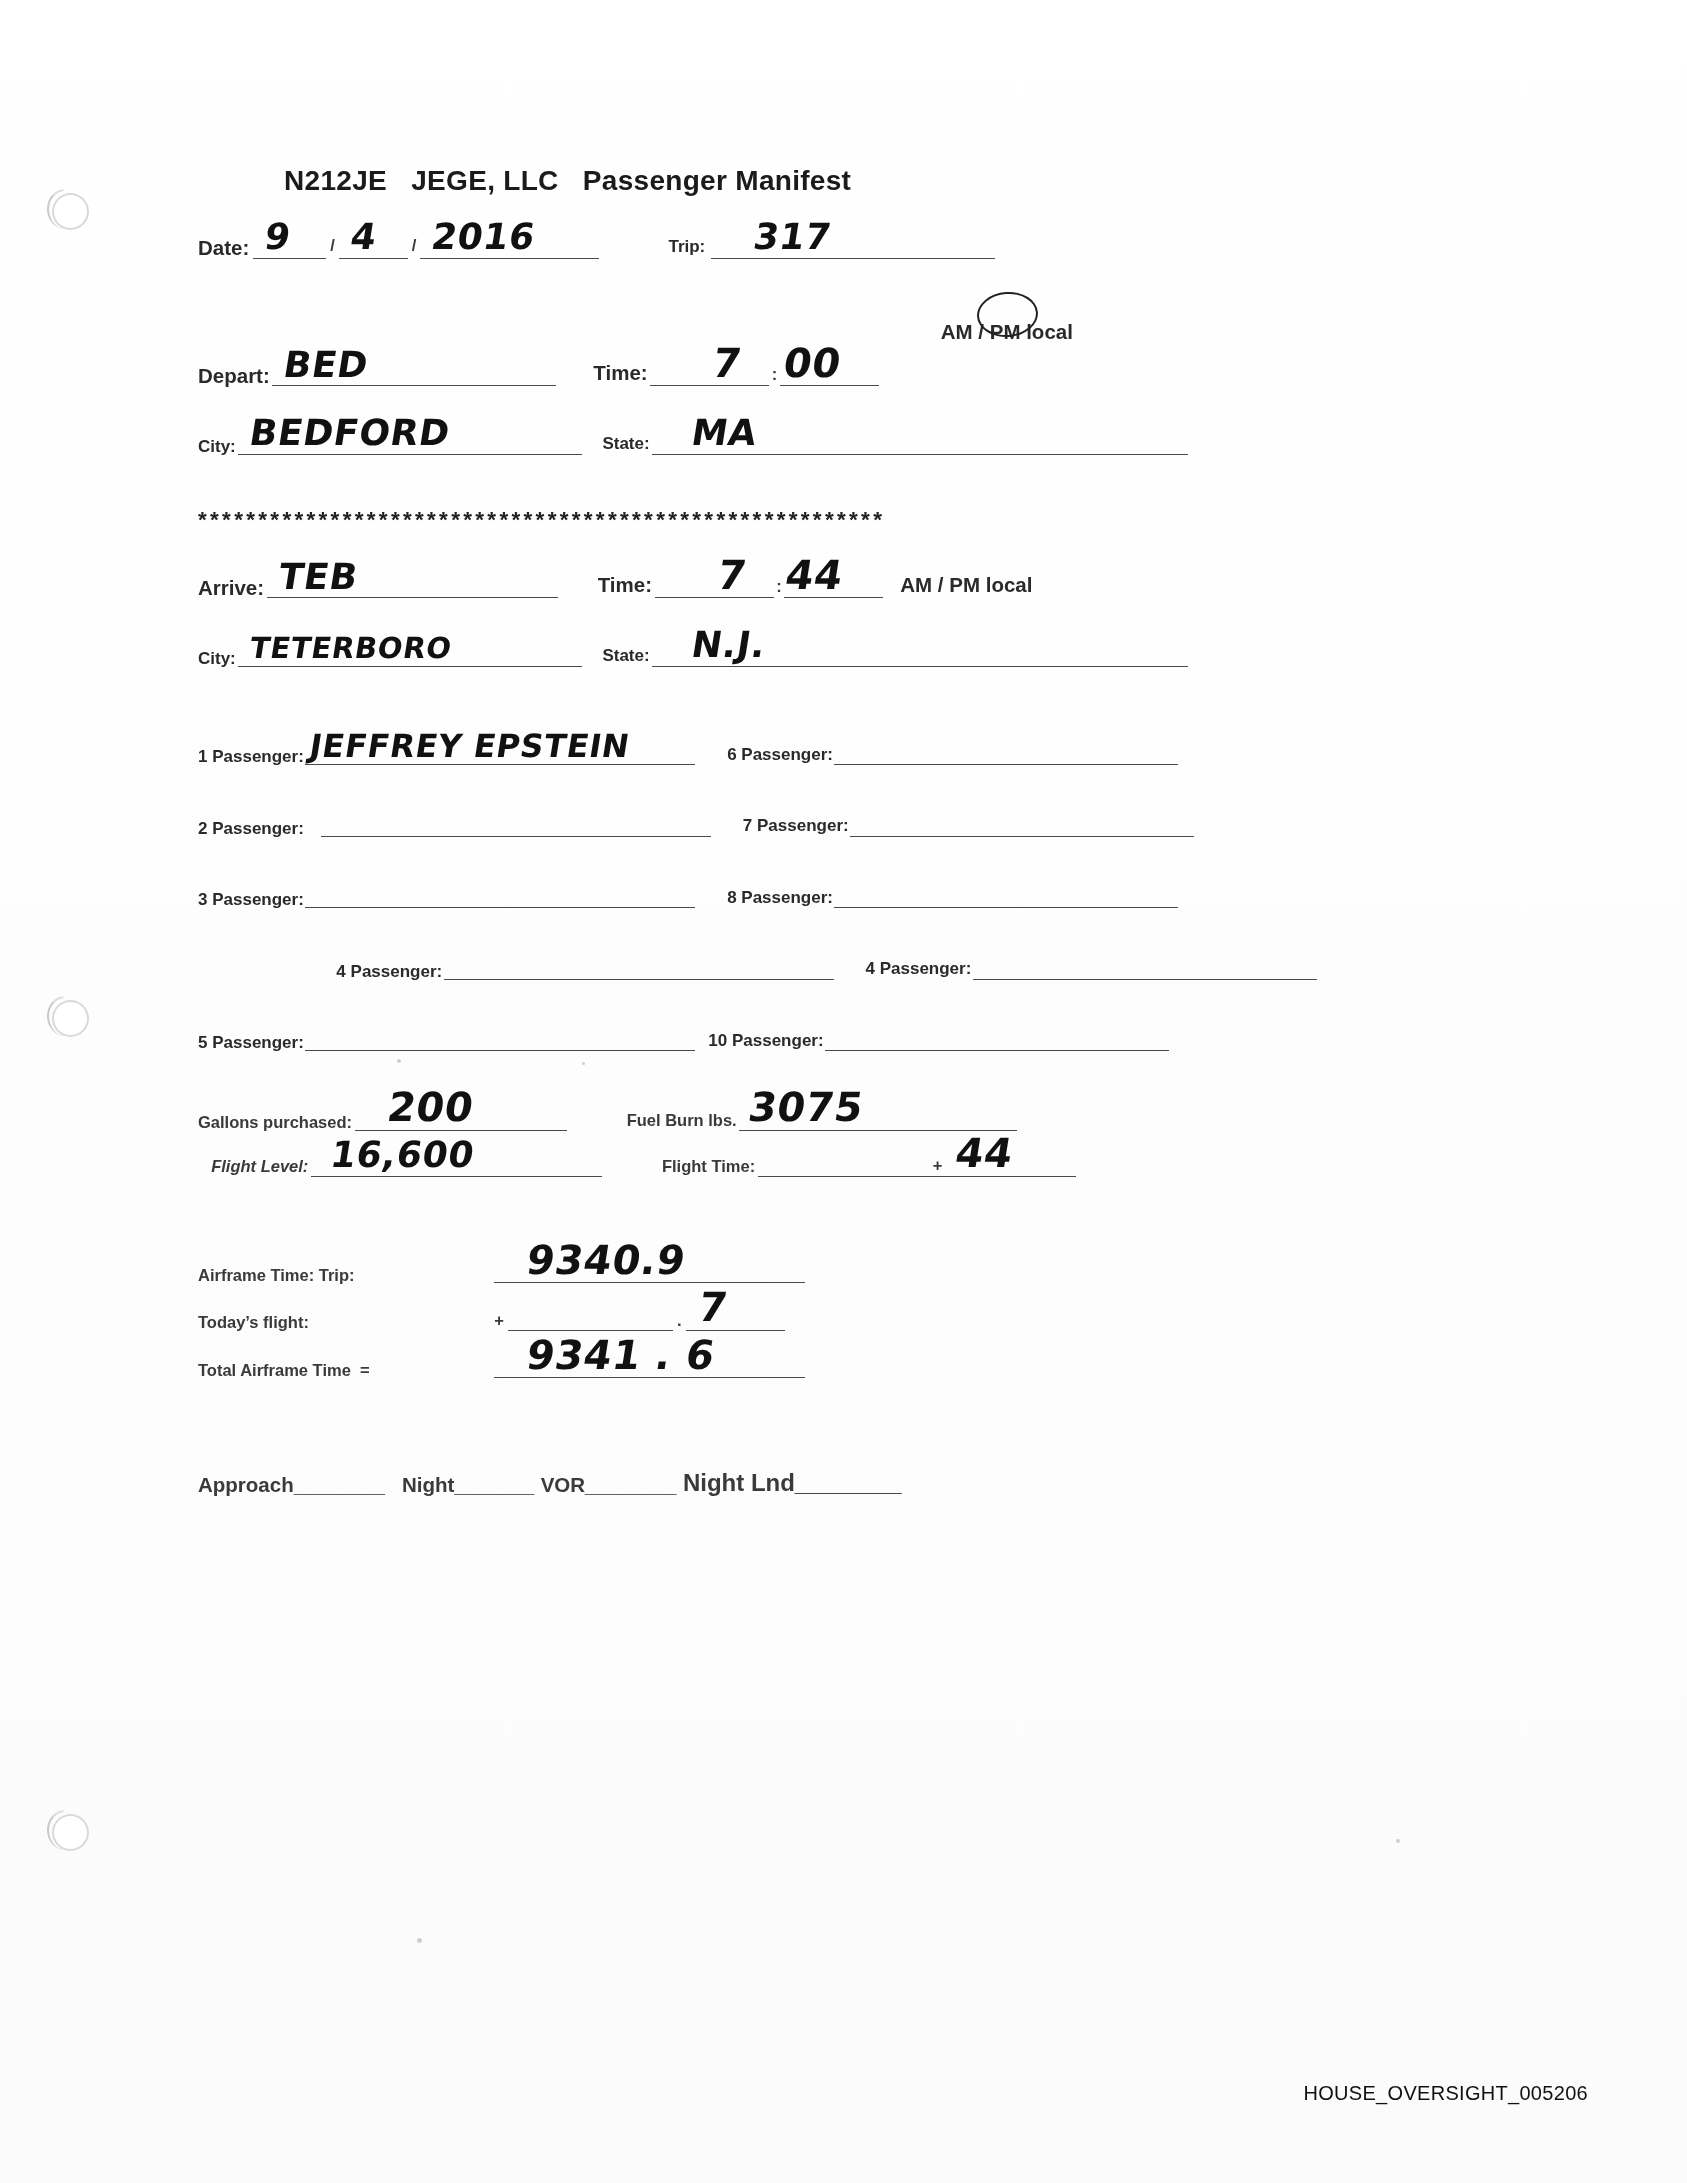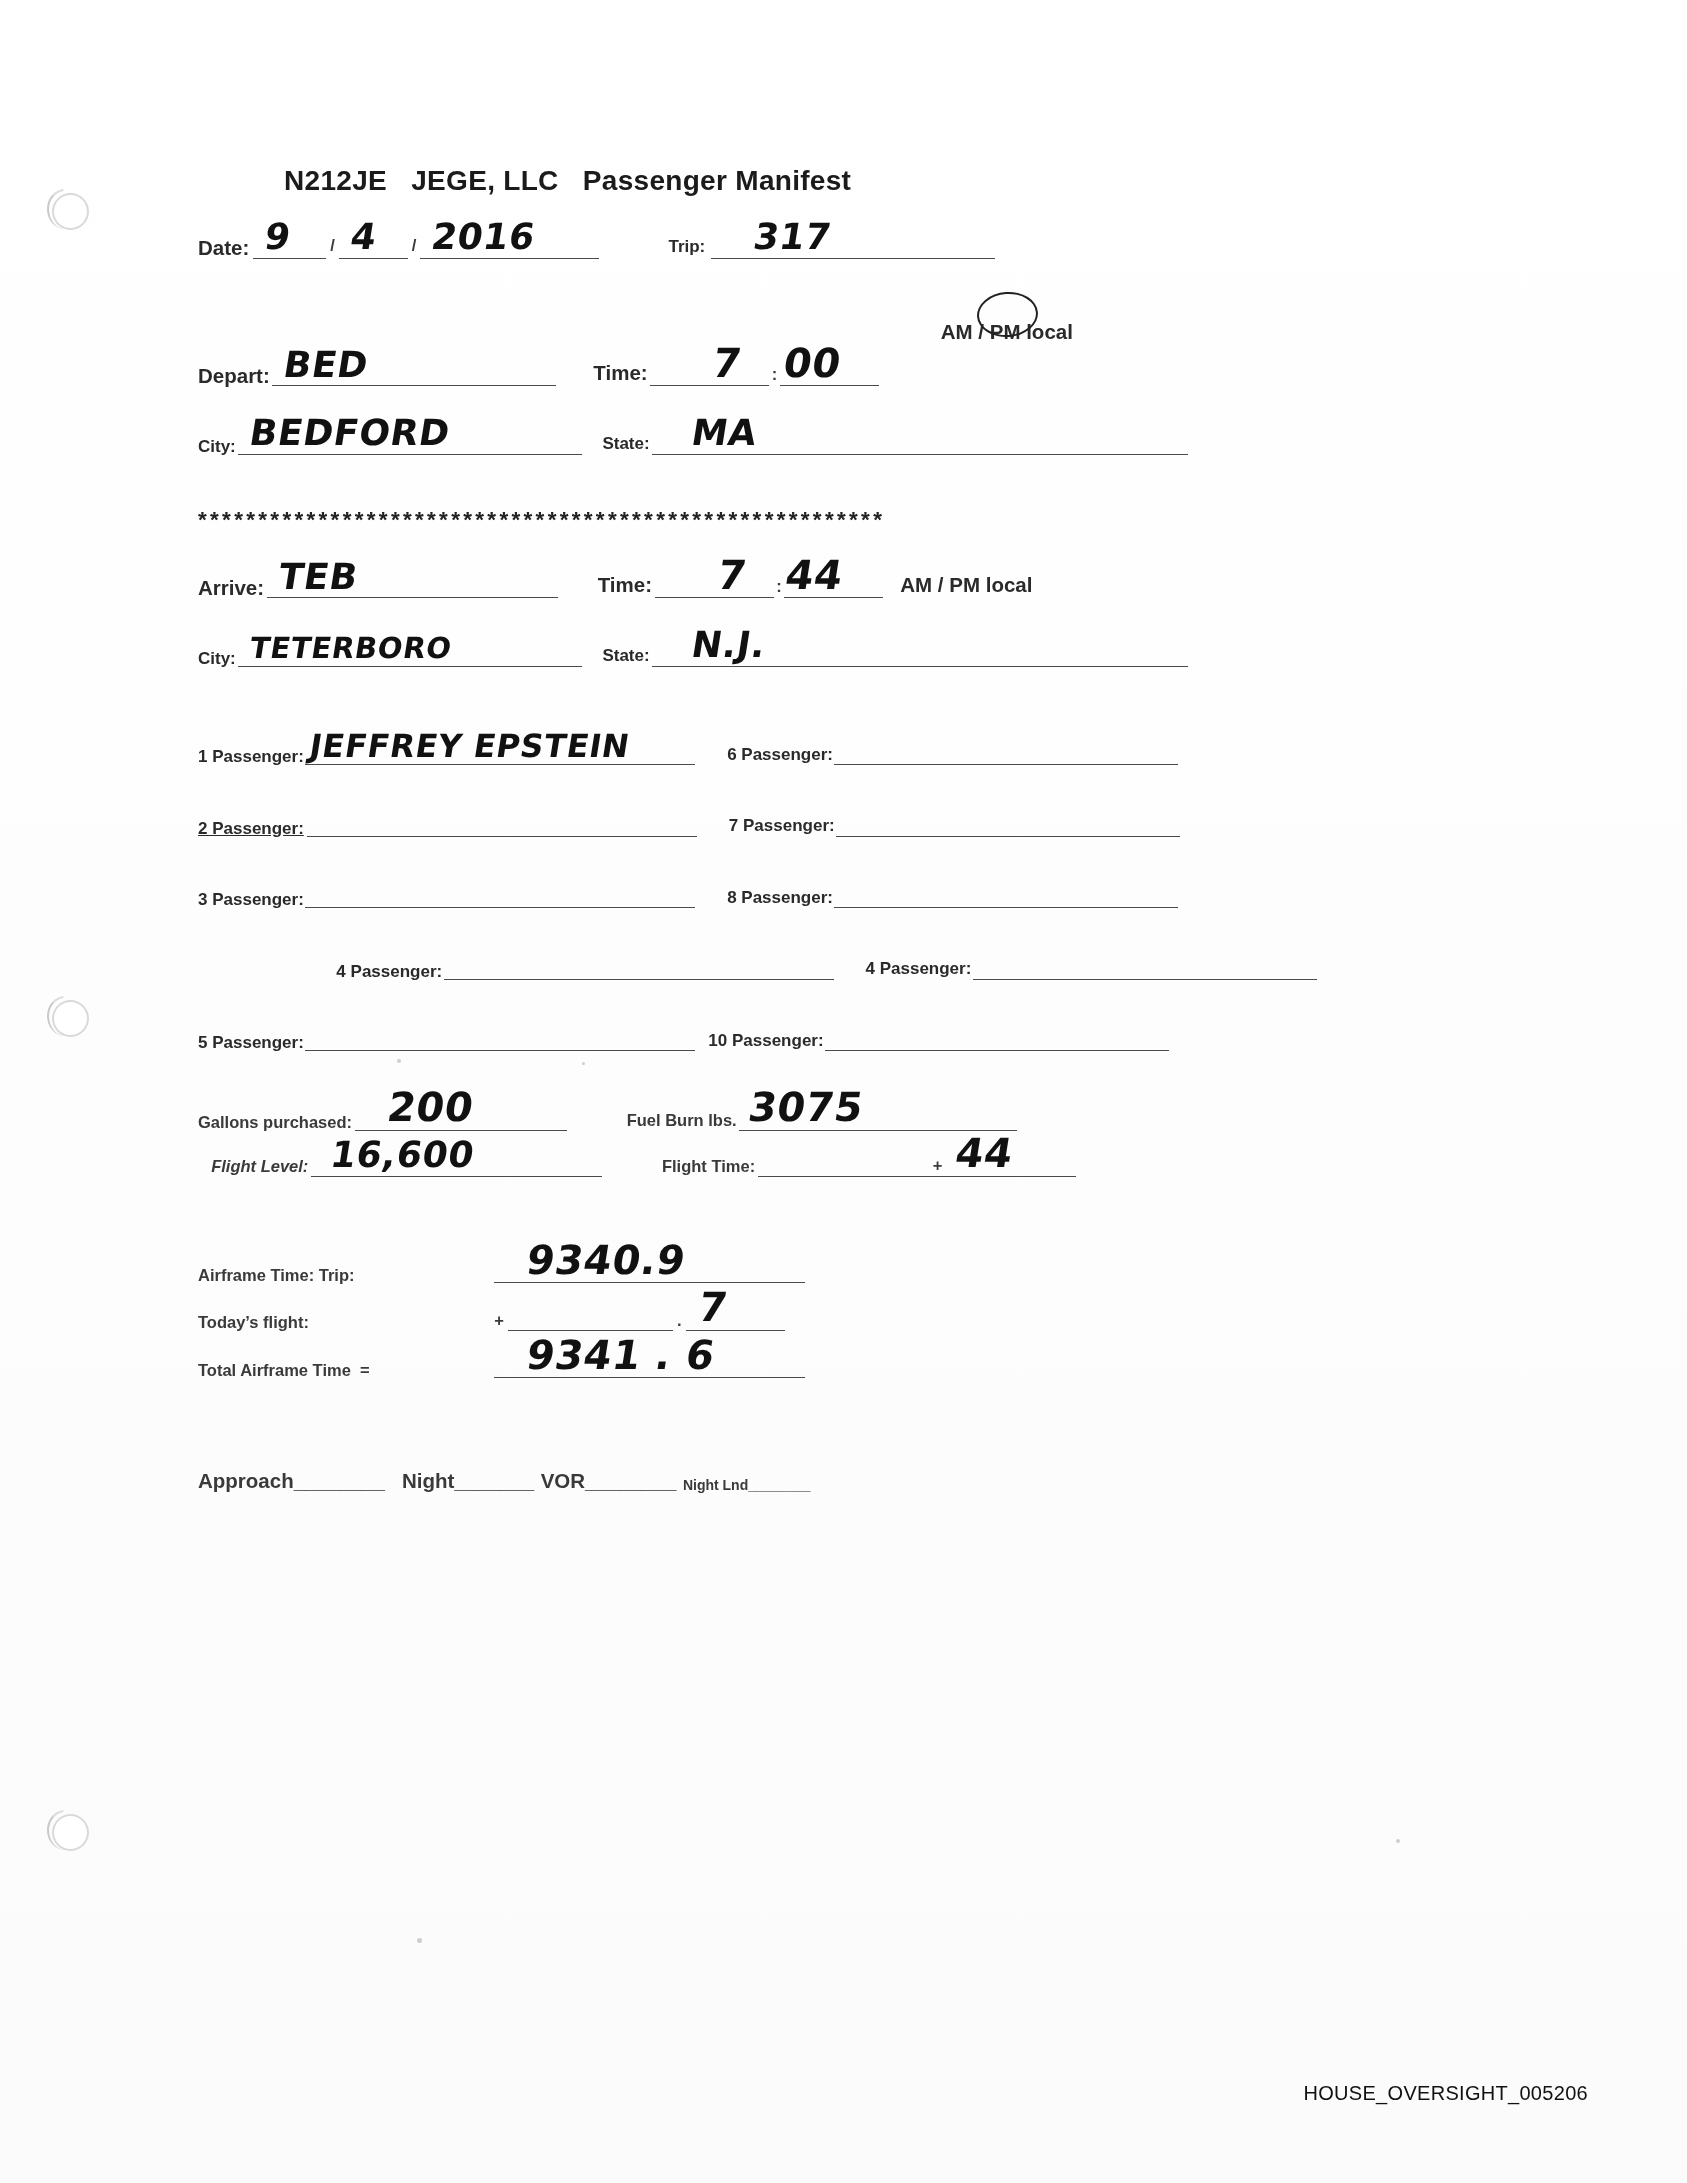--- a/index.html
+++ b/index.html
@@ -269,21 +269,21 @@
         <span class="field" style="width:390px;">
           <span class="hw" style="font-size:32px; left:5.3px;">JEFFREY EPSTEIN</span>
         </span>
         <span class="lbl-thin" style="margin:0 1.3px 2.6px 32px;">6 Passenger:</span>
         <span class="field" style="width:344px;">
           <span class="hw"></span>
         </span>
       </div>
 
       <div class="pax-line" style="margin-bottom:44px;">
-        <span class="lbl-thin" style="margin-right:3px;text-decoration:underline;">2 Passenger:</span>
+        <span class="lbl-thin" style="margin-right:17px;">2 Passenger:</span>
         <span class="field" style="width:390px;">
           <span class="hw"></span>
         </span>
         <span class="lbl-thin" style="margin:0 1.3px 2.6px 32px;">7 Passenger:</span>
         <span class="field" style="width:344px;">
           <span class="hw"></span>
         </span>
       </div>
 
       <div class="pax-line" style="margin-bottom:44px;">
@@ -366,20 +366,20 @@
         <span class="field" style="width:311px;">
           <span class="hw xbig" style="left:33px;">9341 . 6</span>
         </span>
       </div>
     </div>
 
     <div class="row">
       <span class="lbl-light" style="font-size:20.5px;">Approach________</span>
       <span class="lbl-light" style="font-size:20.5px; margin-left:17px;">Night_______</span>
       <span class="lbl-light" style="font-size:20.5px; margin-left:6.6px;">VOR________</span>
-      <span class="lbl-light" style="font-size:14px; margin-left:6.6px;">Night Lnd________</span>
+      <span class="lbl-light" style="font-size:24px; margin-left:6.6px;">Night Lnd________</span>
     </div>
 
   </div>
 
   <div class="footer-id">HOUSE_OVERSIGHT_005206</div>
 </div>
 
 
 </body></html>

